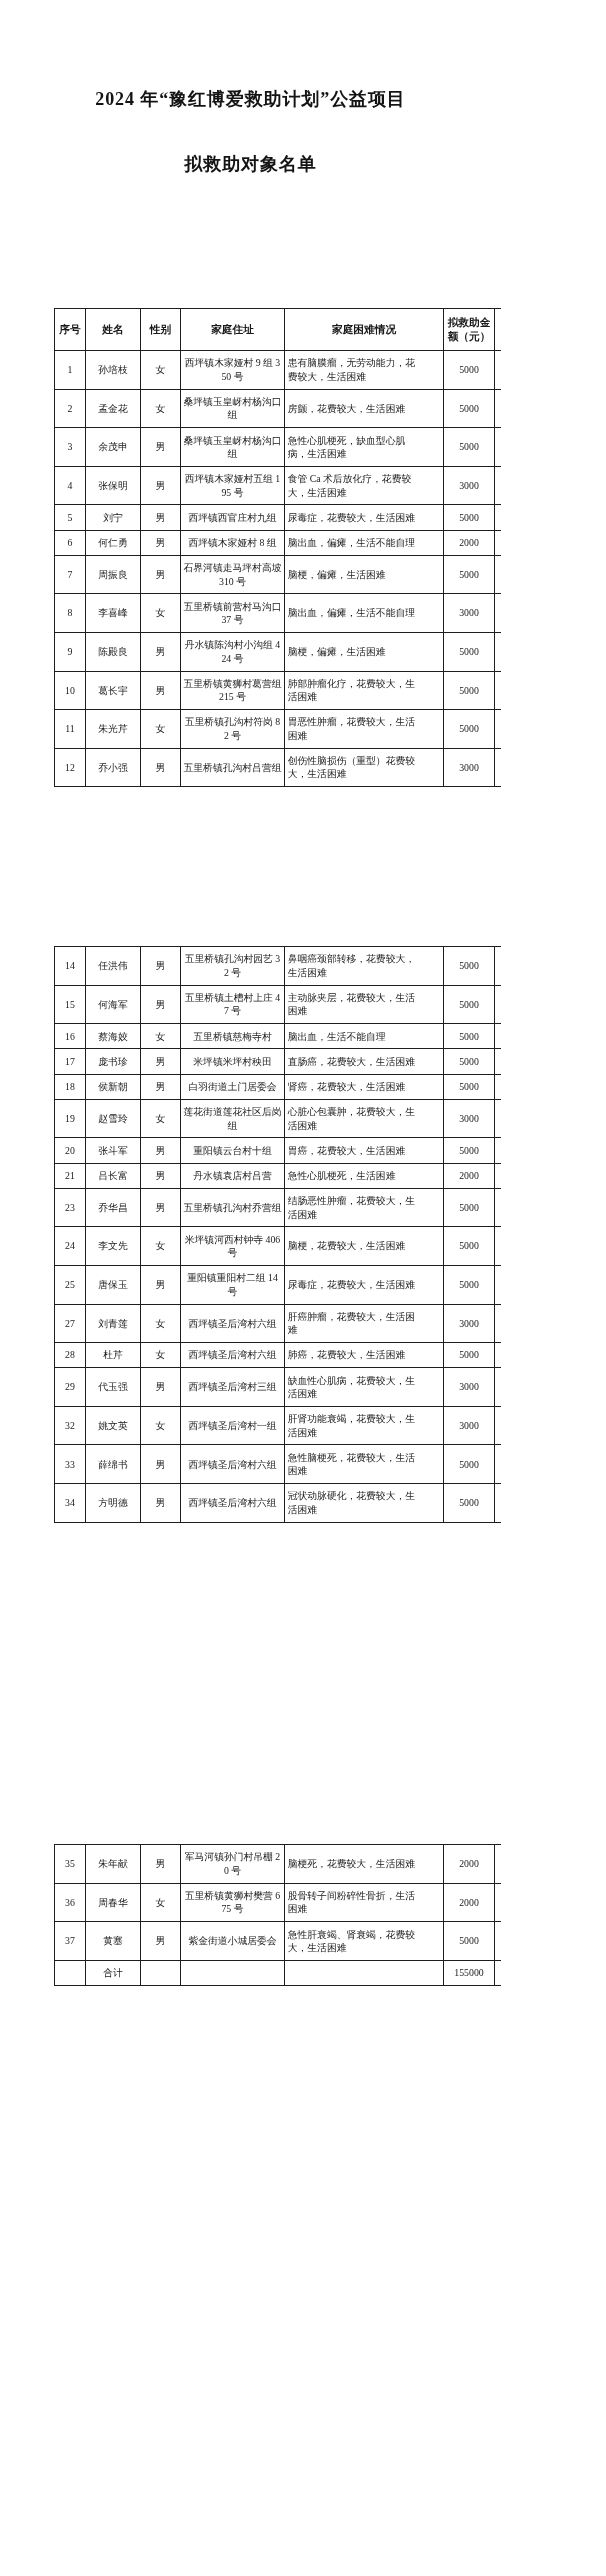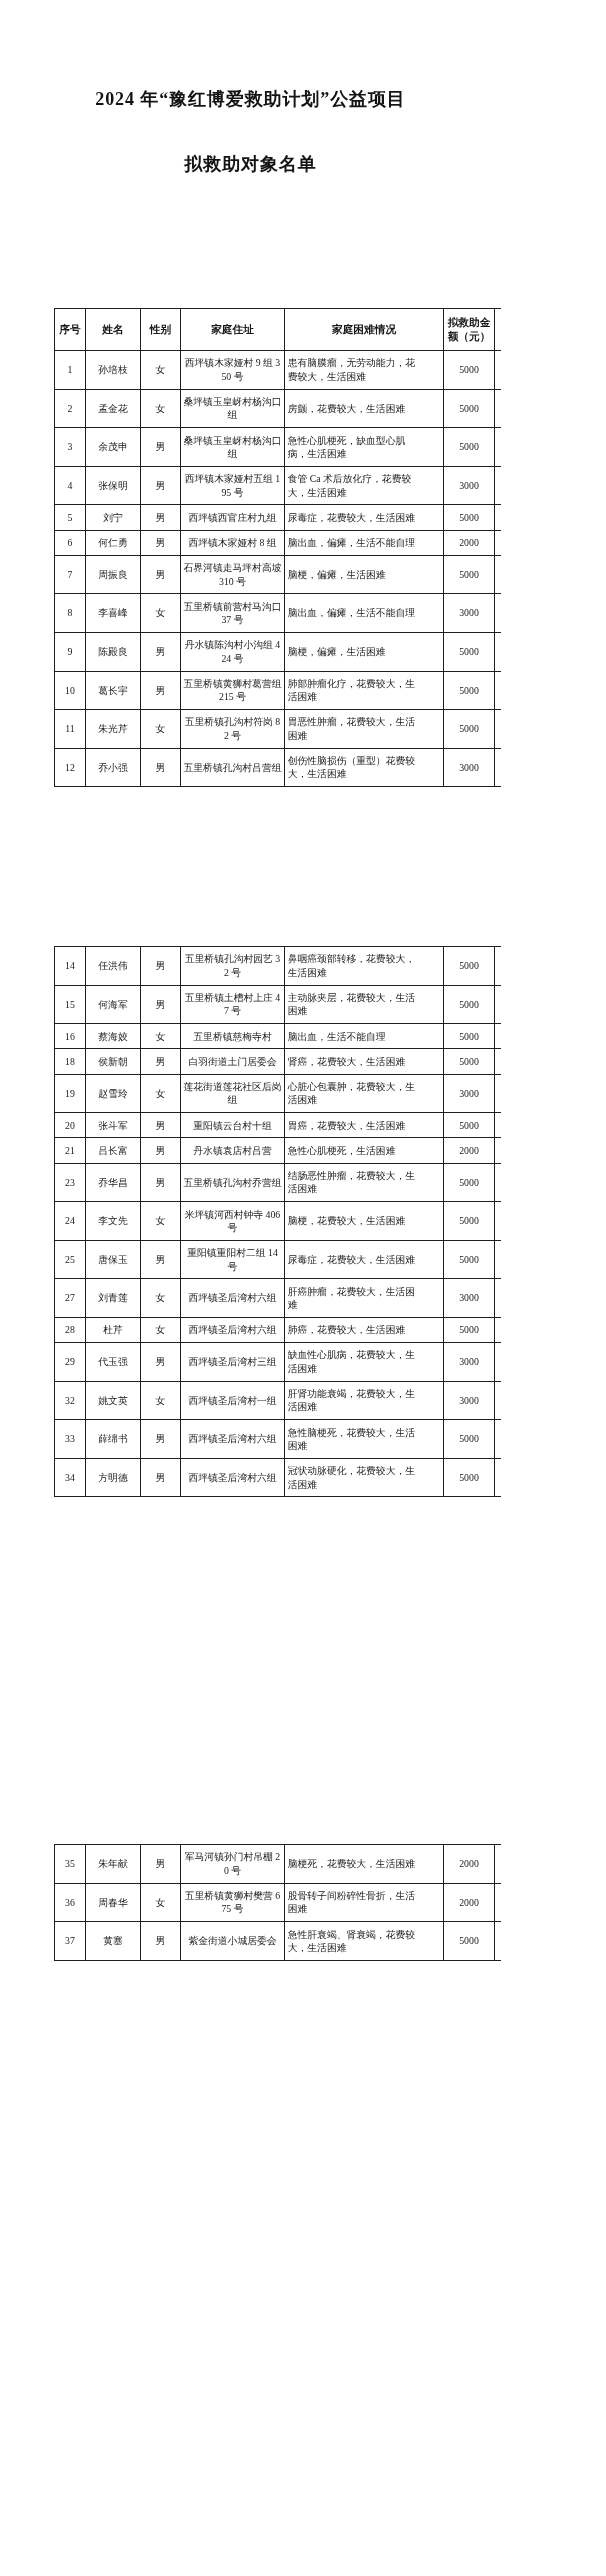--- a/index.html
+++ b/index.html
@@ -213,20 +213,29 @@
         <tr>
           <td class="c0">16</td>
           <td class="c1">蔡海姣</td>
           <td class="c2">女</td>
           <td class="c3">五里桥镇慈梅寺村</td>
           <td class="c4">脑出血，生活不能自理</td>
           <td class="c5">5000</td>
           <td class="c6"></td>
         </tr>
         <tr>
+          <td class="c0">17</td>
+          <td class="c1">庞书珍</td>
+          <td class="c2">男</td>
+          <td class="c3">米坪镇米坪村秧田</td>
+          <td class="c4">直肠癌，花费较大，生活困难</td>
+          <td class="c5">5000</td>
+          <td class="c6"></td>
+        </tr>
+        <tr>
           <td class="c0">18</td>
           <td class="c1">侯新朝</td>
           <td class="c2">男</td>
           <td class="c3">白羽街道土门居委会</td>
           <td class="c4">肾癌，花费较大，生活困难</td>
           <td class="c5">5000</td>
           <td class="c6"></td>
         </tr>
         <tr>
           <td class="c0">19</td>
@@ -370,17 +379,26 @@
         </tr>
         <tr>
           <td class="c0">37</td>
           <td class="c1">黄塞</td>
           <td class="c2">男</td>
           <td class="c3">紫金街道小城居委会</td>
           <td class="c4">急性肝衰竭、肾衰竭，花费较大，生活困难</td>
           <td class="c5">5000</td>
           <td class="c6"></td>
         </tr>
+        <tr>
+          <td class="c0"></td>
+          <td class="c1">合计</td>
+          <td class="c2"></td>
+          <td class="c3"></td>
+          <td class="c4"></td>
+          <td class="c5">155000</td>
+          <td class="c6"></td>
+        </tr>
       </tbody>
   </table>
 
 </div>
 
 
 </body></html>

